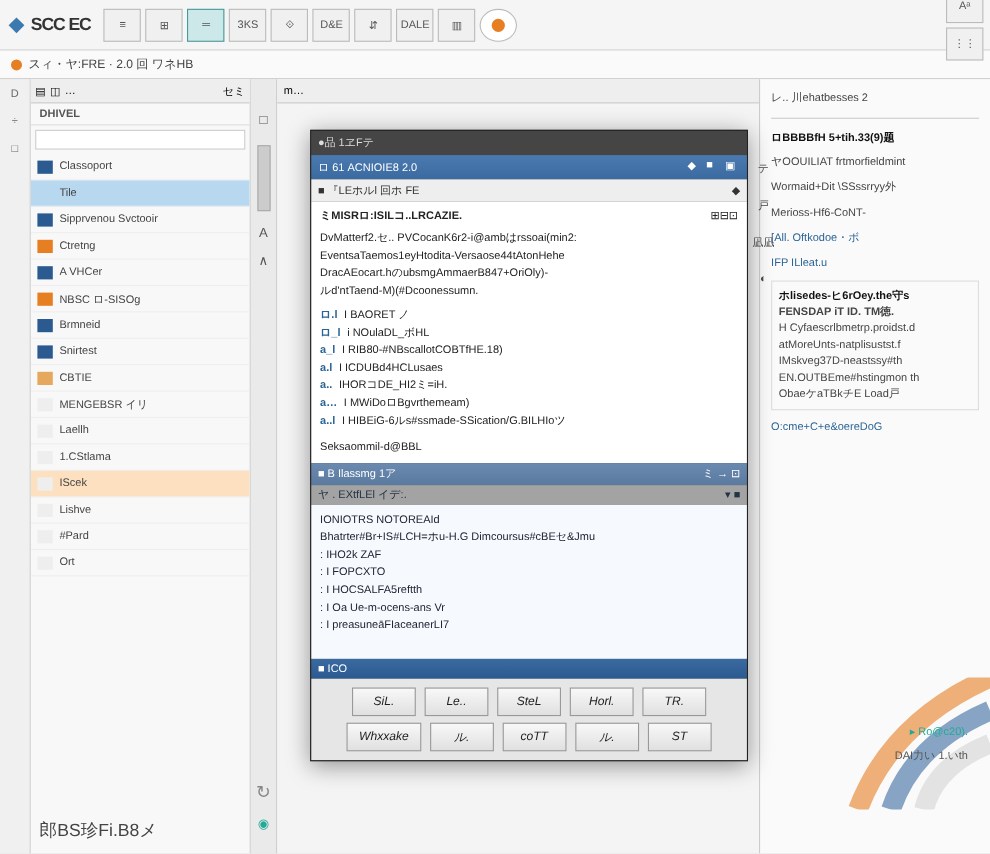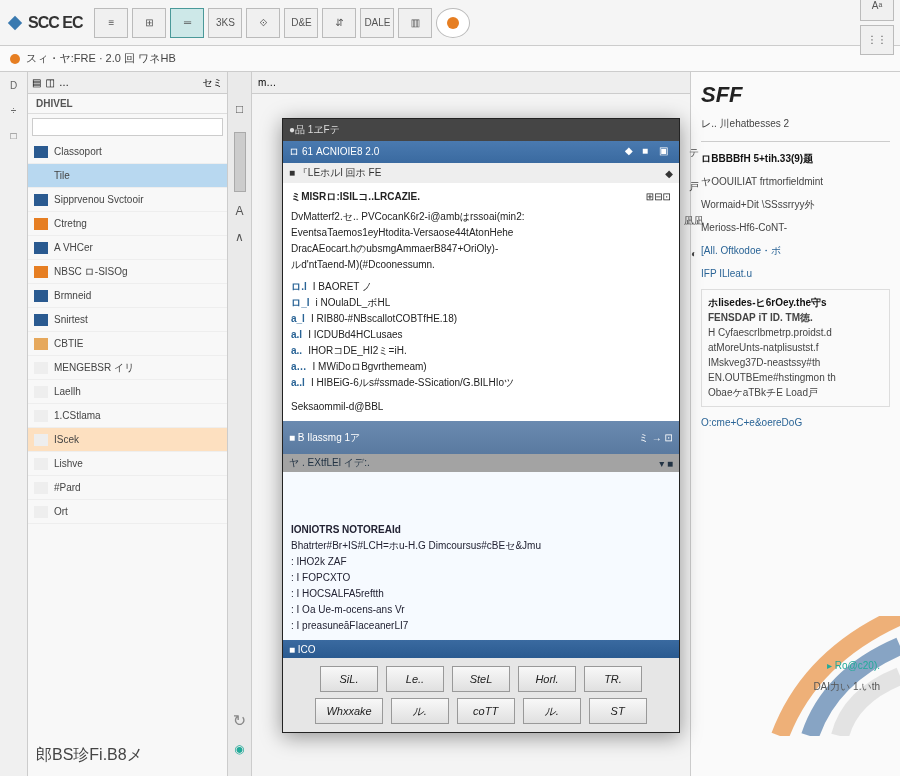--- a/index.html
+++ b/index.html
@@ -63,26 +63,26 @@
 .modal-titlebar .sp { flex:1; }
 .modal-header { height: 22px; background: linear-gradient(#4a7ab0,#3a6aa0); color: #fff; font-size: 10px; display: flex; align-items: center; padding: 0 6px; }
 .modal-header .sp { flex:1; }
 .modal-hicon { width:14px; height:14px; margin-left:3px; }
 .modal-subtoolbar { height: 20px; background: #eee; display: flex; align-items: center; padding: 0 6px; font-size: 10px; color: #333; gap: 18px; }
 .modal-body { background: #fff; padding: 6px 8px; font-size: 10px; color: #222; line-height: 1.6; }
 .modal-body .path { font-weight: bold; }
 .modal-body .para { margin-top: 4px; }
 .modal-body .row { display: flex; gap: 6px; }
 .modal-body .idx { color: #2a6496; font-weight: bold; }
-.modal-filterbar { height: 33px; background: linear-gradient(#6a8ab0,#5a7aa0); color: #fff; font-size: 10px; display: flex; align-items: center; padding: 0 6px; }
+.modal-filterbar { height: 20px; background: linear-gradient(#6a8ab0,#5a7aa0); color: #fff; font-size: 10px; display: flex; align-items: center; padding: 0 6px; }
 .modal-filterbar .sp{flex:1;}
 .modal-lower-toolbar { height: 18px; background: #a3a3a3; font-size: 10px; display: flex; align-items: center; padding: 0 6px; color:#234; }
 .modal-lower-toolbar .sp{flex:1;}
 .modal-lower { background: #f6faff; padding: 6px 8px; font-size: 10px; color:#223; line-height:1.6; min-height: 140px; }
-.modal-lower .hdr { font-weight: bold; color:#223;margin-top:44px; }
+.modal-lower .hdr { font-weight: normal; color:#223; }
 .modal-statusbar { height: 18px; background: linear-gradient(#3a6aa0,#2a5a90); color:#fff; font-size:10px; padding: 0 6px; display:flex; align-items:center; }
 .modal-buttons { background: #e6e6e6; padding: 8px 10px; display: flex; flex-direction: column; gap: 6px; }
 .btn-row { display: flex; gap: 8px; justify-content: center; }
 .dlg-btn { min-width: 58px; height: 26px; background: linear-gradient(#f8f8f8,#e0e0e0); border: 1px solid #999; font-size: 11px; color:#222; display:flex; align-items:center; justify-content:center; cursor:pointer; padding: 0 10px; font-style: italic; }
 
 
 .modal-side { position: absolute; left: 680px; top: 118px; width: 28px; display: flex; flex-direction: column; align-items: center; gap: 20px; padding-top: 28px; font-size: 10px; color: #444; }
 .ms-item { cursor: pointer; text-align:center; }
 
 
@@ -223,21 +223,20 @@
     <div class="gutter-btn" style="color:#2a9;margin-bottom:20px">◉</div>
   </div>
 
   <div class="center">
     <div class="center-tab">
       <span>m…</span>
     </div>
   </div>
 
   <div class="right-panel">
-    <div class="rp-brand">SFF</div>
     <div class="rp-line">レ.. 川ehatbesses 2</div>
     <div class="rp-rule"></div>
     <div class="rp-section-title">ロBBBBfH 5+tih.33(9)题</div>
     <div class="rp-line">ヤOOUILIAT frtmorfieldmint</div>
     <div class="rp-line">Wormaid+Dit \SSssrryy外</div>
     <div class="rp-line">Merioss-Hf6-CoNT-</div>
     <div class="rp-line rp-link">[All. Oftkodoe・ボ</div>
     <div class="rp-line rp-link">IFP  ILleat.u</div>
     <div class="rp-card">
       <div class="rp-section-title">ホlisedes-ヒ6rOey.the守s</div>

